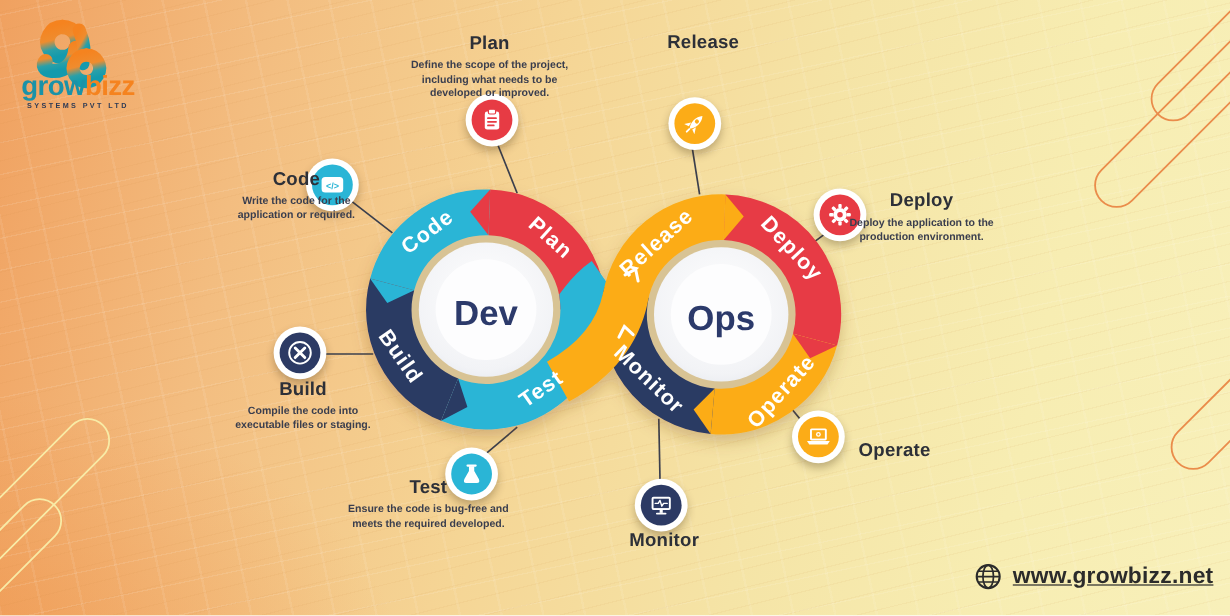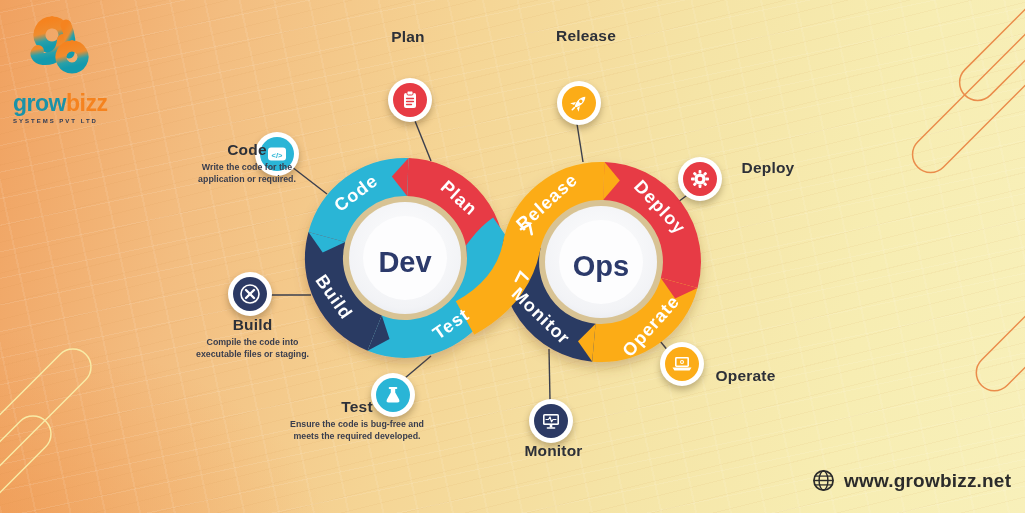--- a/index.html
+++ b/index.html
@@ -21,28 +21,28 @@
   .layer{position:absolute;left:0;top:0}
   
   .step{position:absolute;text-align:center;color:#2e3341;}
   .step .label{font-weight:bold;font-size:15.5px;letter-spacing:.2px;color:#2d3038;}
   .step .desc{font-weight:bold;font-size:8.8px;line-height:1.32;color:#3a3e4e;margin-top:3px;}
   
   .badge{position:absolute;width:44px;height:44px;border-radius:50%;background:#fff;
          box-shadow:0 4px 7px rgba(60,40,10,.30);display:flex;align-items:center;justify-content:center;}
   .badge .inner{width:34px;height:34px;border-radius:50%;display:flex;align-items:center;justify-content:center;}
   
-  .logo-text{position:absolute;left:13px;top:60px;width:104px;text-align:left;line-height:1;margin-top:32px;}
+  .logo-text{position:absolute;left:13px;top:60px;width:104px;text-align:center;line-height:1;}
   .logo-text .big{font-size:23px;font-weight:bold;letter-spacing:-.5px;}
   .logo-text .grow{color:#1a92a8;}
   .logo-text .bizz{color:#f5831f;}
   .logo-text .tag{font-size:6px;font-weight:bold;letter-spacing:2px;color:#2c3a55;margin-top:3px;}
   
   .footer{position:absolute;left:812px;top:469px;display:flex;align-items:center;gap:9px;color:#2b2b2b;}
-  .footer .url{font-size:19px;font-weight:600;letter-spacing:.2px;}
+  .footer .url{font-size:19px;font-weight:600;letter-spacing:.2px;text-decoration:underline;}
 </style>
 </head>
 <body>
 
 <div id="canvas">
   <div class="texture"></div>
 
   <svg class="layer" width="1025" height="513" viewBox="0 0 1025 513" aria-hidden="true">
     <g fill="none" stroke="#ea8c4b" stroke-width="1.5">
       <rect x="940" y="17" width="170" height="36" rx="18" transform="rotate(-45 1025 35)"></rect>
@@ -243,30 +243,32 @@
         <rect x="-6.4" y="-5.4" width="12.8" height="7.8" fill="#2c3a64"></rect>
         <polyline points="-5,-1.5 -2.5,-1.5 -1,-4 0.5,0.8 2,-1.5 5,-1.5" fill="none" stroke="#fff" stroke-width="1.2" stroke-linejoin="round" stroke-linecap="round"></polyline>
         <rect x="-1.3" y="4" width="2.6" height="2.4" fill="#fff"></rect>
         <rect x="-4.4" y="6.2" width="8.8" height="1.6" rx="0.8" fill="#fff"></rect>
       </svg>
     </div>
   </div>
 
   <div class="step" style="left:328px;top:28px;width:160px">
     <div class="label">Plan</div>
+    <div class="desc" style="padding:0 10px">Define the scope of the project, including what needs to be developed or improved.</div>
   </div>
   <div class="step" style="left:501px;top:27px;width:170px">
     <div class="label">Release</div>
   </div>
   <div class="step" style="left:187px;top:141px;width:120px">
     <div class="label">Code</div>
     <div class="desc">Write the code for the application or required.</div>
   </div>
   <div class="step" style="left:693px;top:159px;width:150px">
     <div class="label">Deploy</div>
+    <div class="desc">Deploy the application to the production environment.</div>
   </div>
   <div class="step" style="left:185px;top:316px;width:135px">
     <div class="label">Build</div>
     <div class="desc">Compile the code into executable files or staging.</div>
   </div>
   <div class="step" style="left:638px;top:367px;width:215px">
     <div class="label">Operate</div>
   </div>
   <div class="step" style="left:287px;top:398px;width:140px">
     <div class="label">Test</div>

